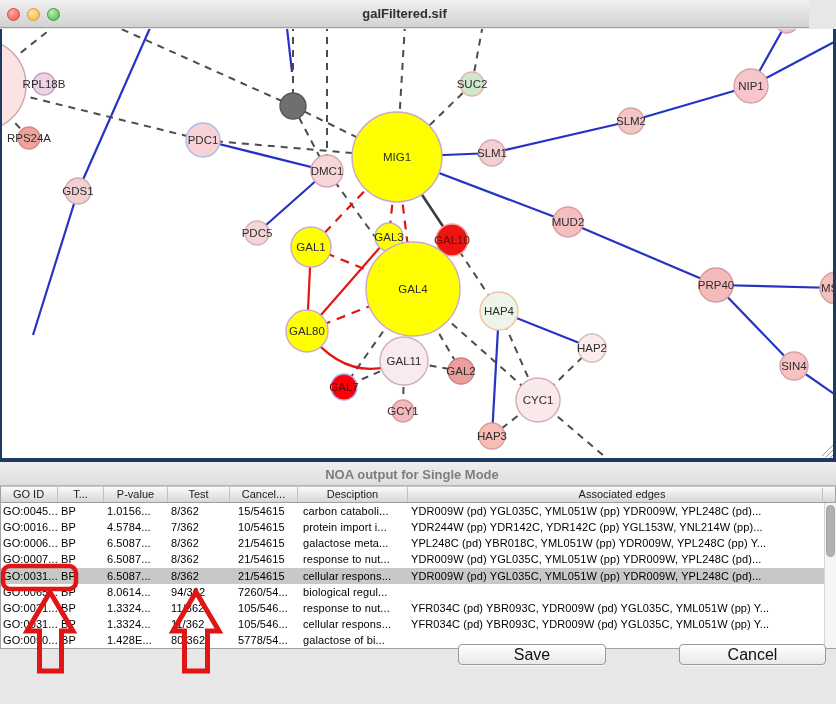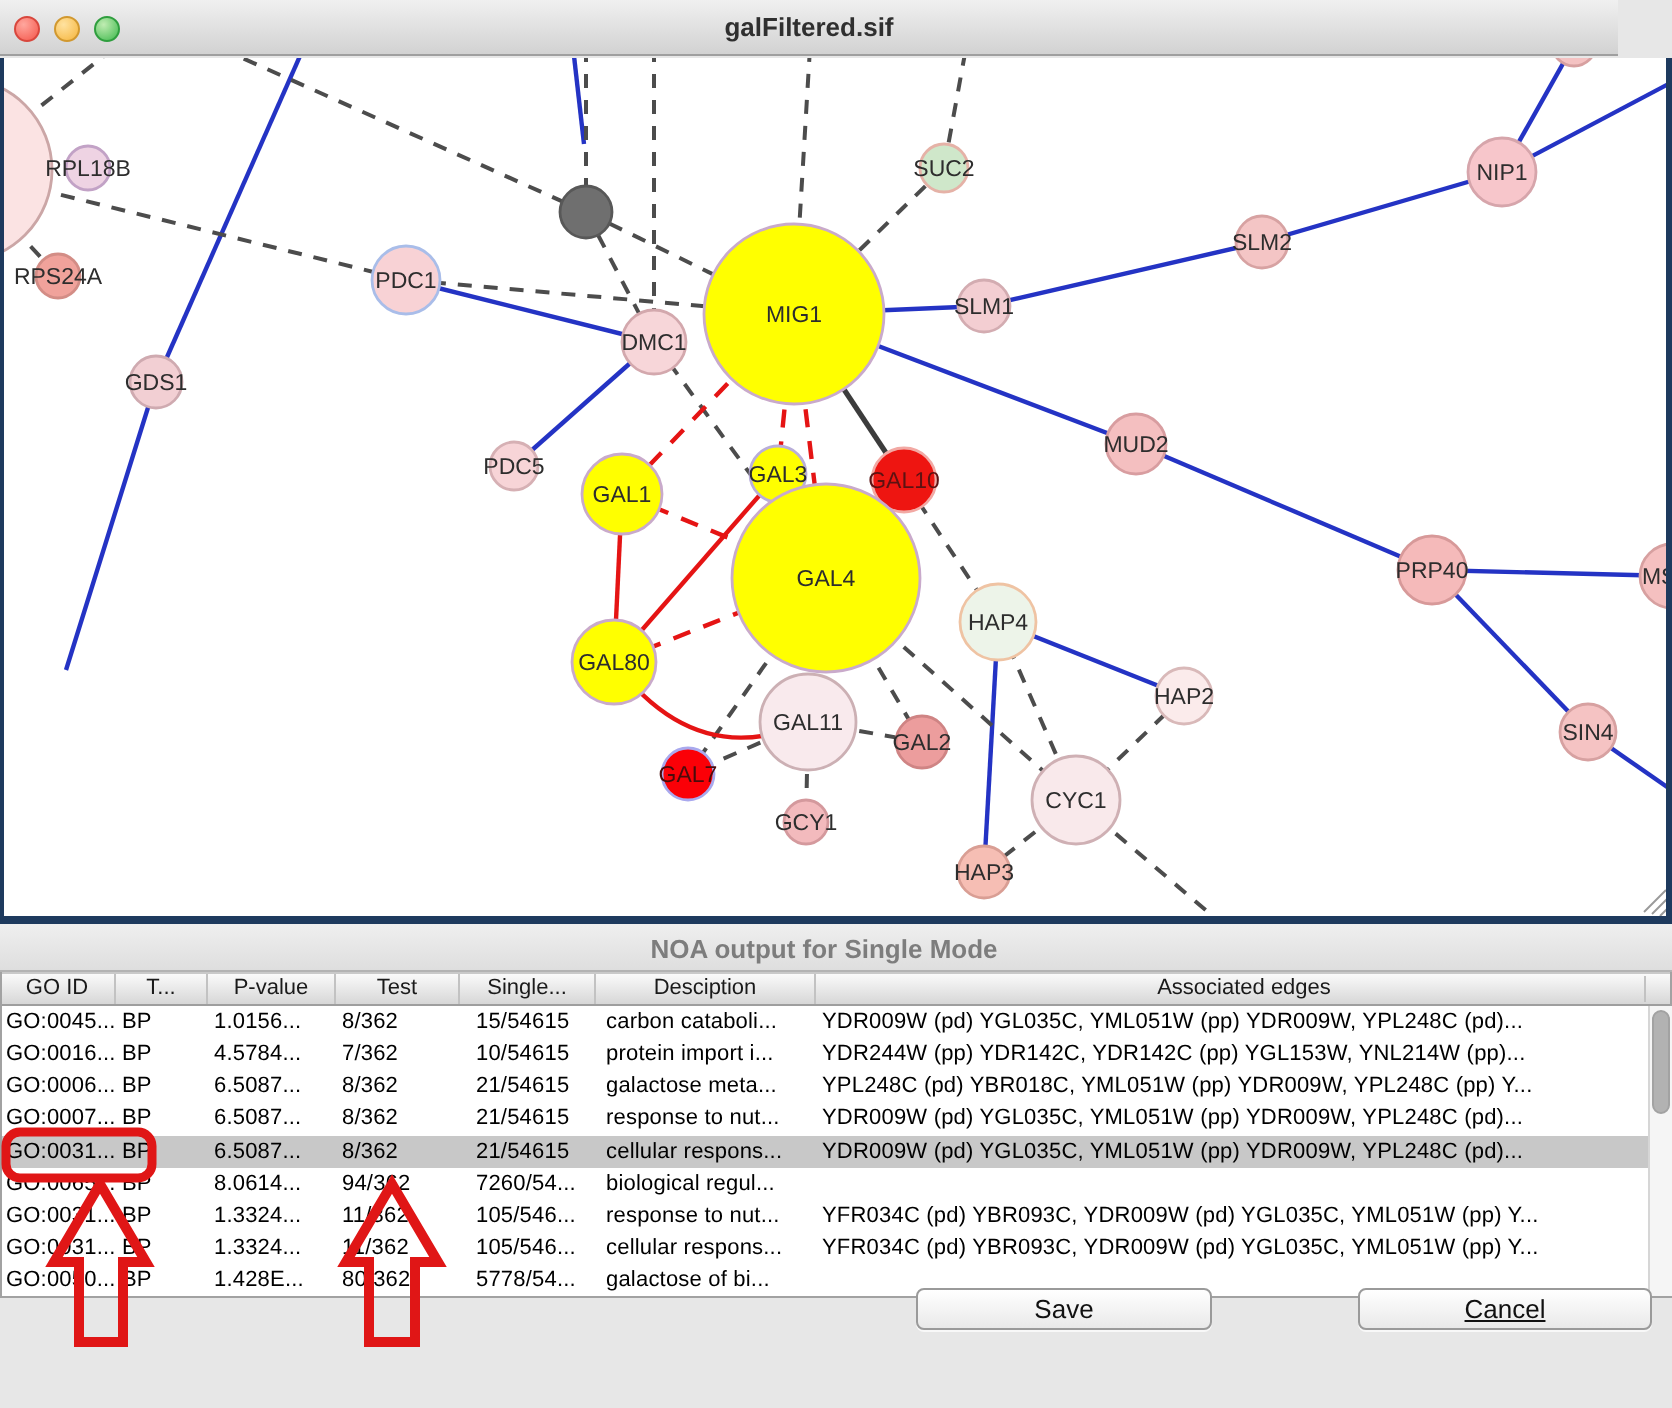--- a/index.html
+++ b/index.html
@@ -35,24 +35,24 @@
   .tcell{font-size:11px;color:#000;line-height:16px;white-space:nowrap;overflow:hidden;
     padding-left:3px;letter-spacing:0.1px;}
   .tcell.c4{padding-left:8px}.tcell.c5{padding-left:5px}
   .table-border{position:absolute;left:0;top:648px;width:836px;height:1px;background:#a2a2a2;}
   .table-side{position:absolute;top:486px;width:1px;height:162px;background:#a2a2a2;}
   .sbtrack{position:absolute;left:824px;top:503px;width:12px;height:145px;
     background:#f5f5f5;border-left:1px solid #d6d6d6;box-sizing:border-box;}
   .sbthumb{position:absolute;left:1px;top:2px;width:9px;height:52px;border-radius:5px;
     background:#b2b2b2;border:1px solid #a2a2a2;box-sizing:border-box;}
   .btn{position:absolute;top:644px;height:19px;border:1px solid #9a9a9a;border-radius:4px;
-    background:linear-gradient(#ffffff,#e9e9e9);font-size:13px;color:#111;
+    background:linear-gradient(#ffffff,#e9e9e9);font-size:16px;color:#111;
     display:flex;align-items:center;justify-content:center;box-shadow:0 1px 0 rgba(255,255,255,.7);}
   .btn.save{left:458px;width:146px;}
-  .btn.cancel{left:679px;width:145px;text-decoration:underline;}
+  .btn.cancel{left:679px;width:145px;}
   .hsep{position:absolute;left:822px;top:488px;width:1px;height:13px;background:#c2c2c2;}
   #net-svg{position:absolute;left:0;top:29px;}
   #annot-svg{position:absolute;left:0;top:0;pointer-events:none;z-index:60;}
 </style>
 </head>
 <body>
 
 <div class="titlebar">
   <span class="tl red" style="left:7px"></span>
   <span class="tl yellow" style="left:27px"></span>
@@ -186,21 +186,21 @@
   
   
 </div>
 <div class="title2-text">NOA output for Single Mode</div>
 
 <div class="thead" id="thead">
     <div class="hcell">GO ID</div>
     <div class="hcell">T...</div>
     <div class="hcell">P-value</div>
     <div class="hcell">Test</div>
-    <div class="hcell">Single...</div>
+    <div class="hcell">Cancel...</div>
     <div class="hcell">Desciption</div>
     <div class="hcell">Associated edges</div>
   </div>
 <div class="hsep"></div>
 <div class="rows" id="rows">
     <div class="trow">
       <div class="tcell c0">GO:0045...</div>
       <div class="tcell c1">BP</div>
       <div class="tcell c2">1.0156...</div>
       <div class="tcell c3">8/362</div>

